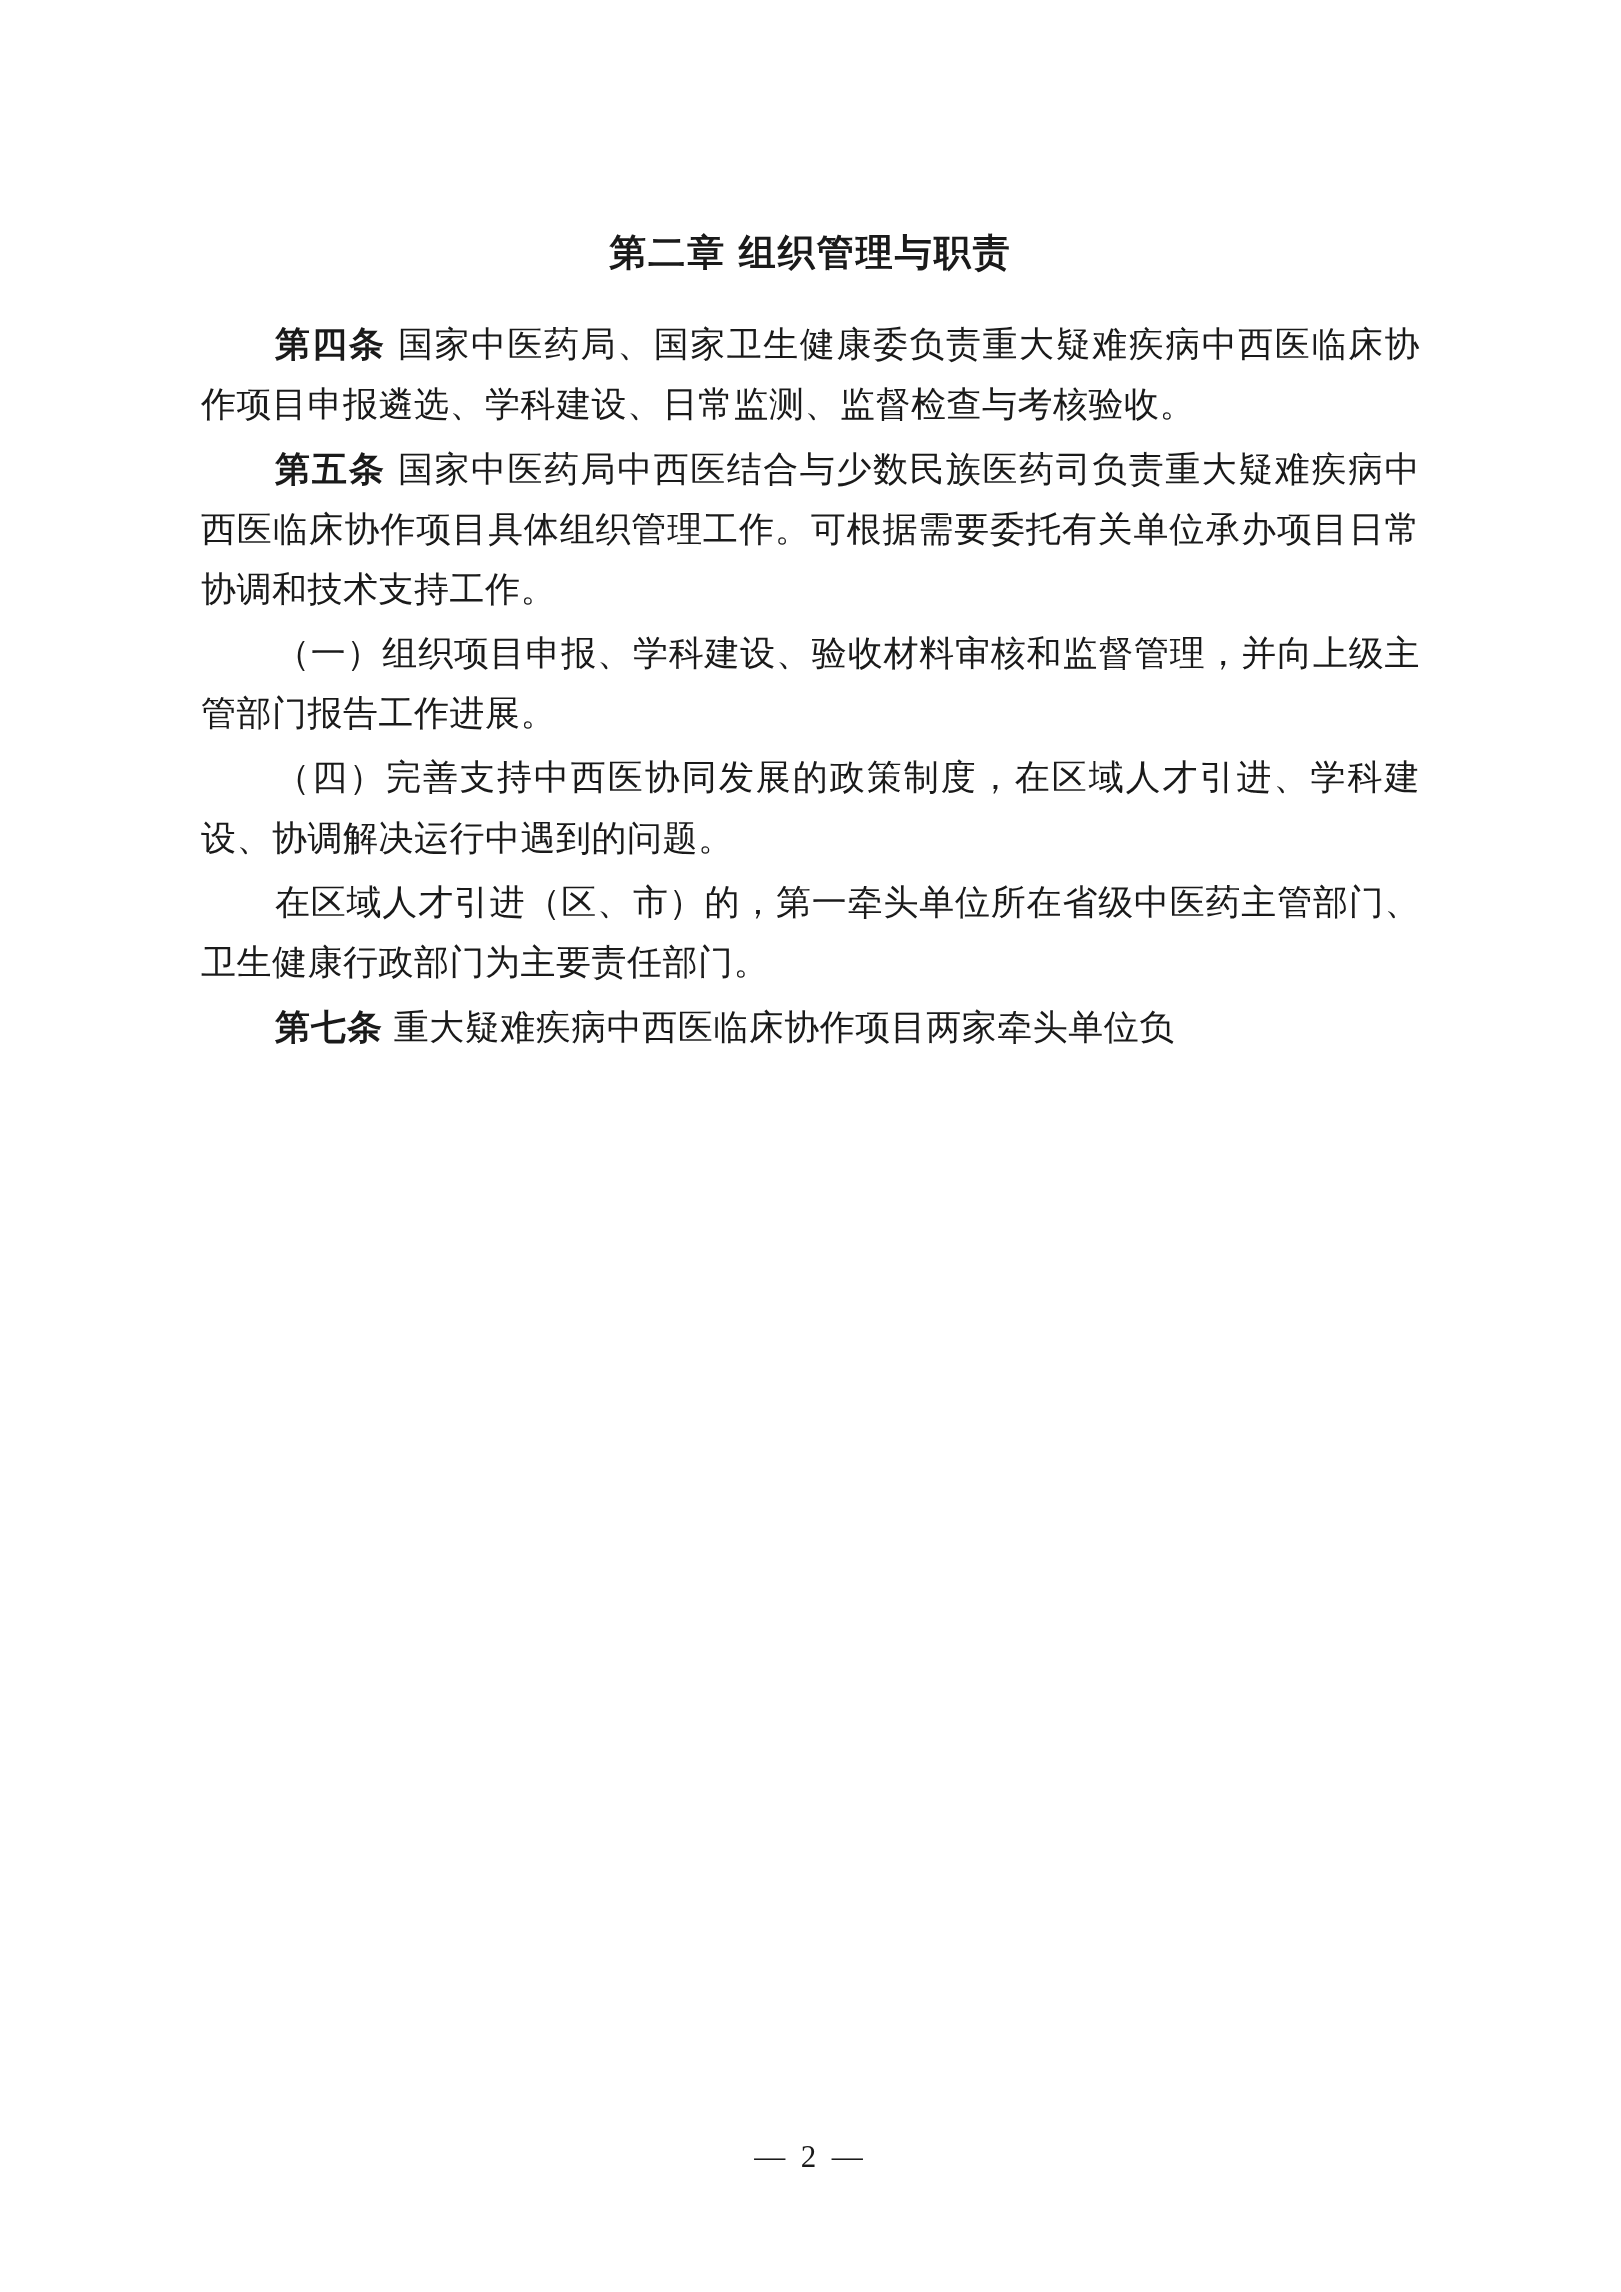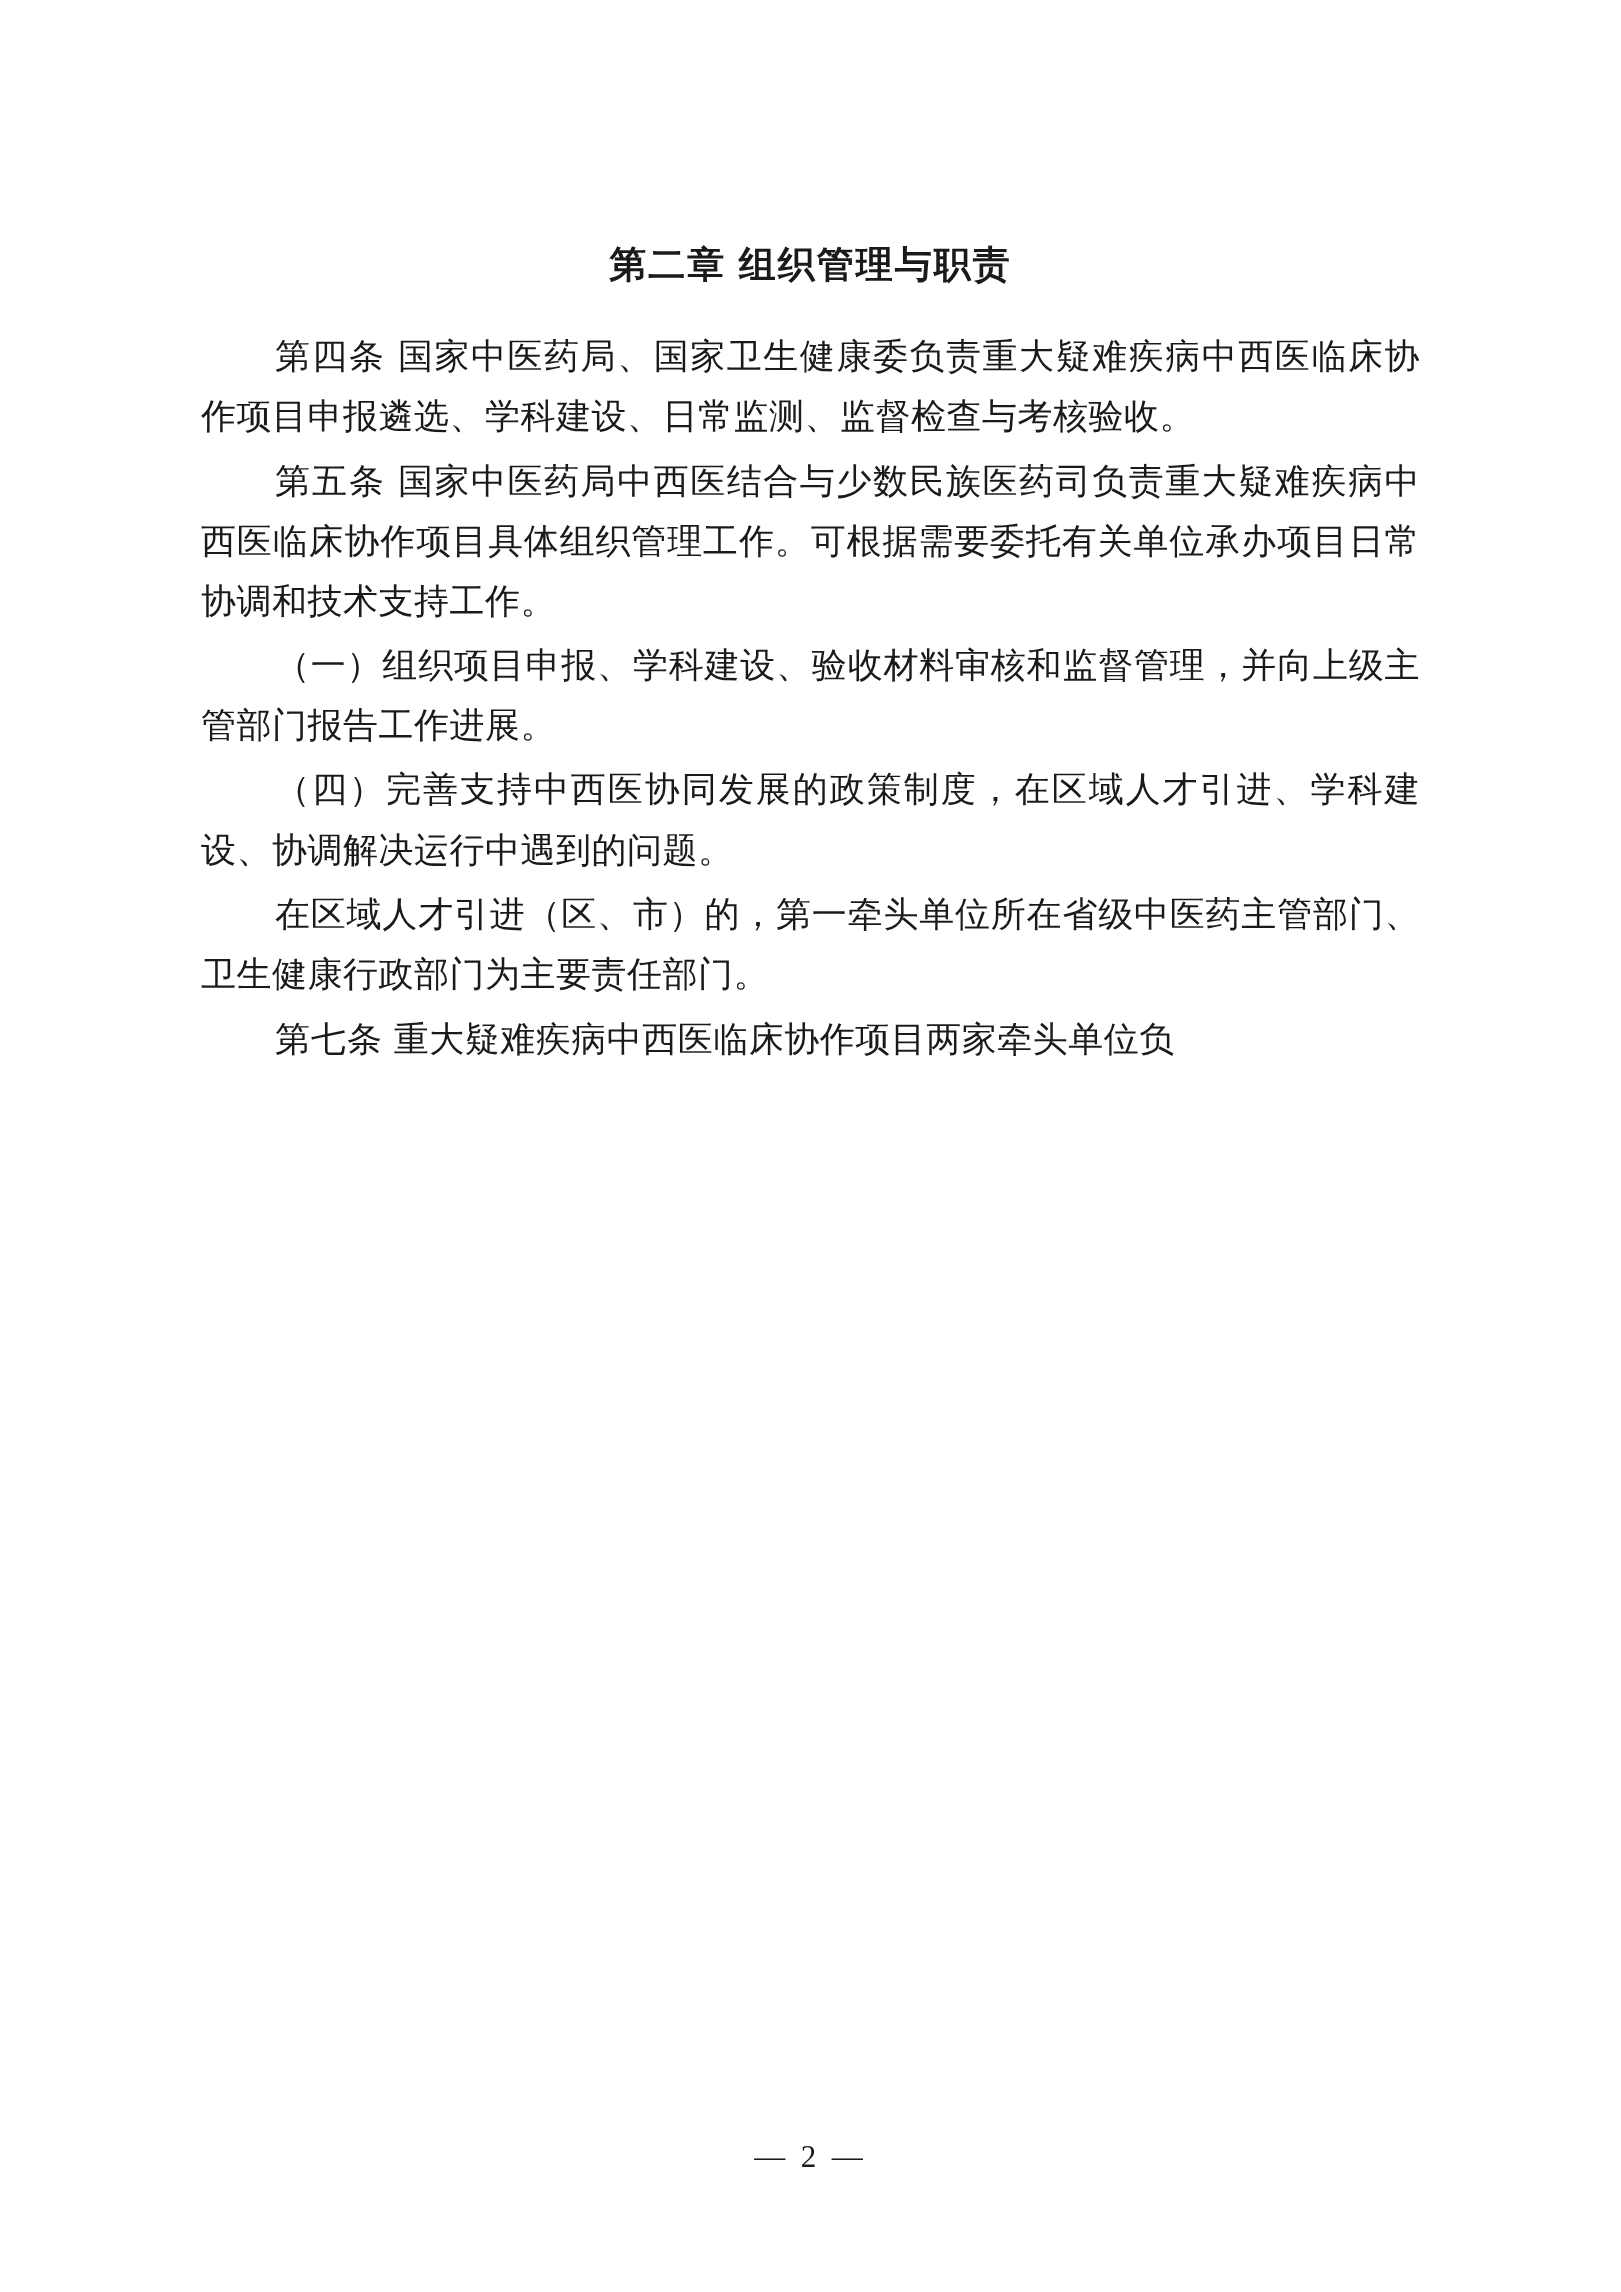--- a/index.html
+++ b/index.html
@@ -22,35 +22,35 @@
     width: 1621px;
     height: 2293px;
     box-sizing: border-box;
     padding: 225px 201px 0 201px;
   }
   .chapter-title {
     text-align: center;
     font-size: 37px;
     font-weight: bold;
     letter-spacing: 2px;
-    margin: 12px 0 33px 0;
+    margin: 0 0 33px 0;
     line-height: 1.5;
     font-family: "Liberation Sans", "DejaVu Sans", sans-serif;
   }
   .para {
     font-size: 35px;
     line-height: 1.72;
     text-align: justify;
     text-justify: inter-ideograph;
     margin: 0 0 3.9px 0;
     text-indent: 74px;
     letter-spacing: 0.5px;
   }
   .para .art {
-    font-weight: normal;
+    font-weight: bold;
     font-family: "Liberation Sans", "DejaVu Sans", sans-serif;
     letter-spacing: 1px;
   }
   .para .art::after {
     content: " ";
   }
   .para.sub {
     text-indent: 74px;
   }
   .footer {

